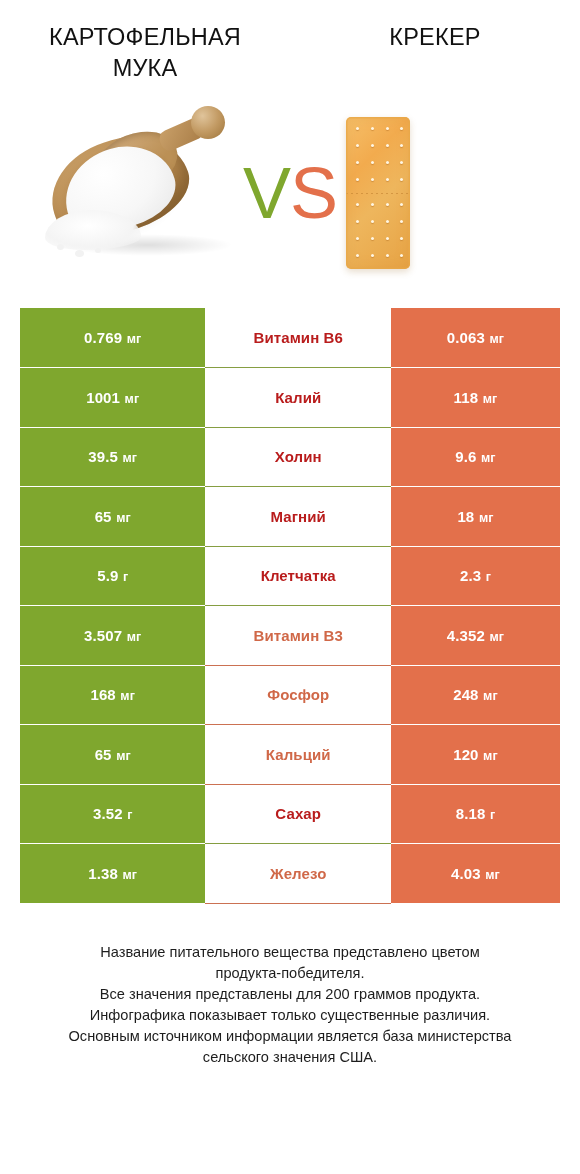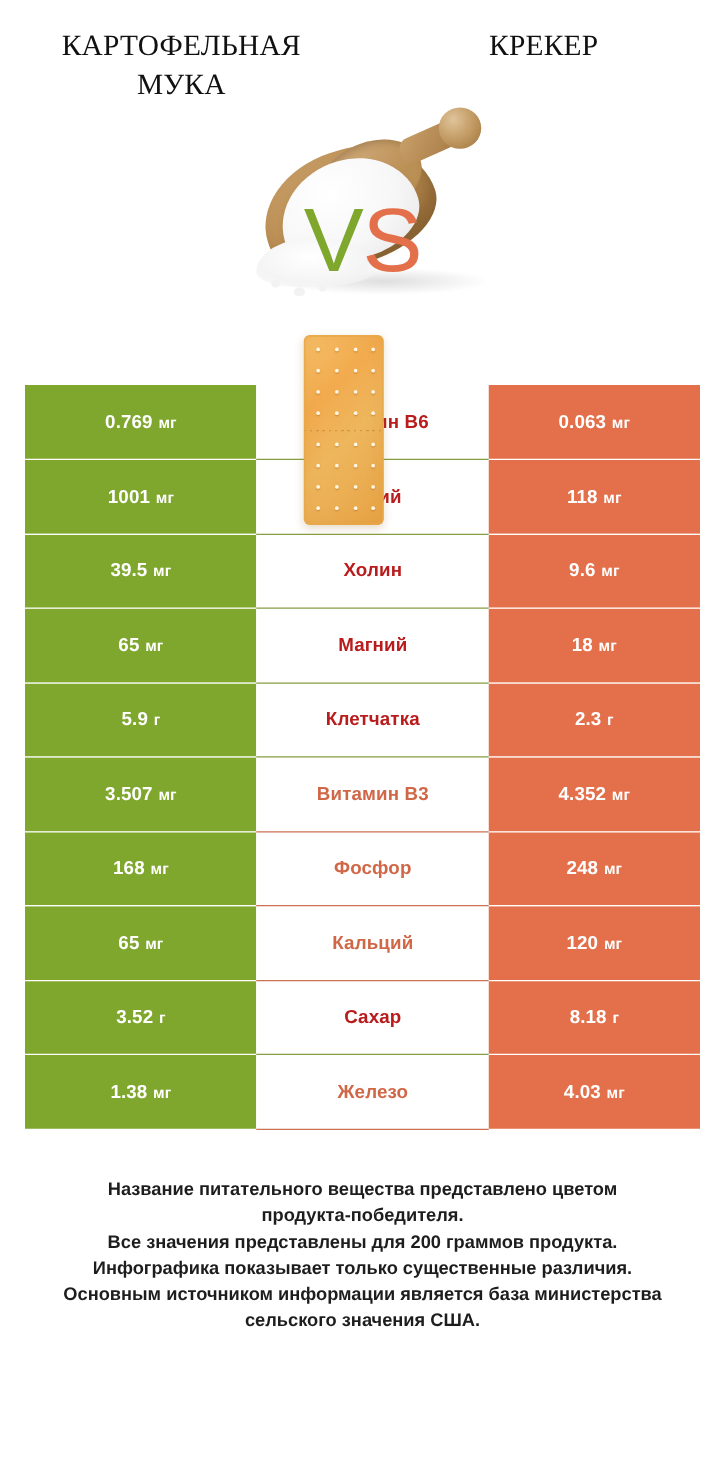--- a/index.html
+++ b/index.html
@@ -31,40 +31,38 @@
     align-items: flex-start;
     padding: 22px 0 0 0;
     height: 78px;
     box-sizing: border-box;
   }
   .header-col {
     flex: 1 1 50%;
     text-align: center;
     padding: 0 14px;
     box-sizing: border-box;
-    font-family: Liberation Serif, serif;
   }
   .header-title {
     font-size: 23.5px;
     line-height: 31px;
     font-weight: 400;
     letter-spacing: 0.2px;
     color: #111111;
     text-transform: uppercase;
     margin: 0;
   }
   .header-col.left .header-title { padding: 0 6px; }
 
   
   .hero {
     position: relative;
     height: 230px;
     display: flex;
     align-items: center;
-    flex-direction: column;
   }
   .hero-item {
     width: 236px;
     height: 200px;
     display: flex;
     align-items: center;
     justify-content: center;
     position: relative;
   }
   .hero-item.left { margin-left: 24px; }
@@ -263,21 +261,21 @@
   
   .footer {
     margin: 38px auto 0 auto;
     width: 540px;
     text-align: center;
     font-size: 14.6px;
     line-height: 21px;
     color: #1d1d1d;
     font-weight: 400;
   }
-  .footer p { margin: 0; font-weight: bold; }
+  .footer p { margin: 0; }
 </style>
 </head>
 <body>
 
 <div class="page">
 
   <div class="header">
     <div class="header-col left">
       <h1 class="header-title">Картофельная мука</h1>
     </div>

